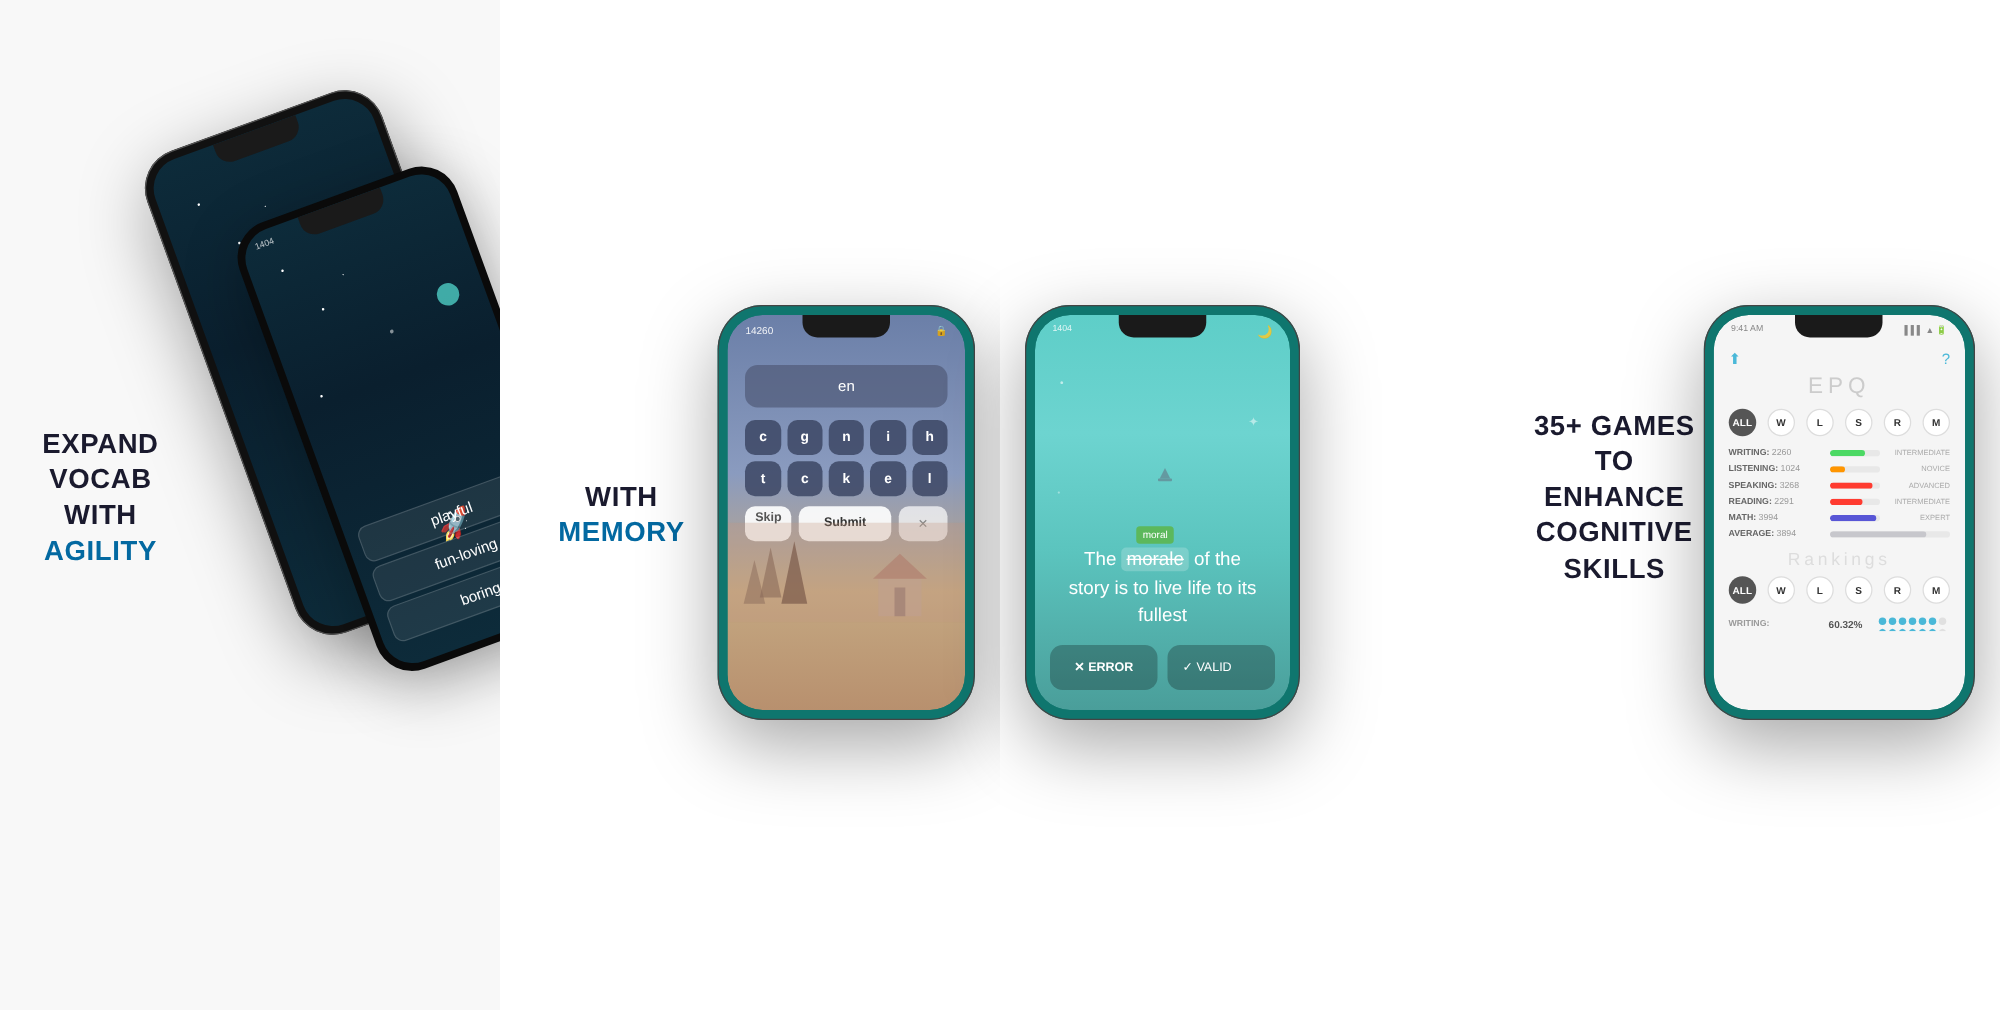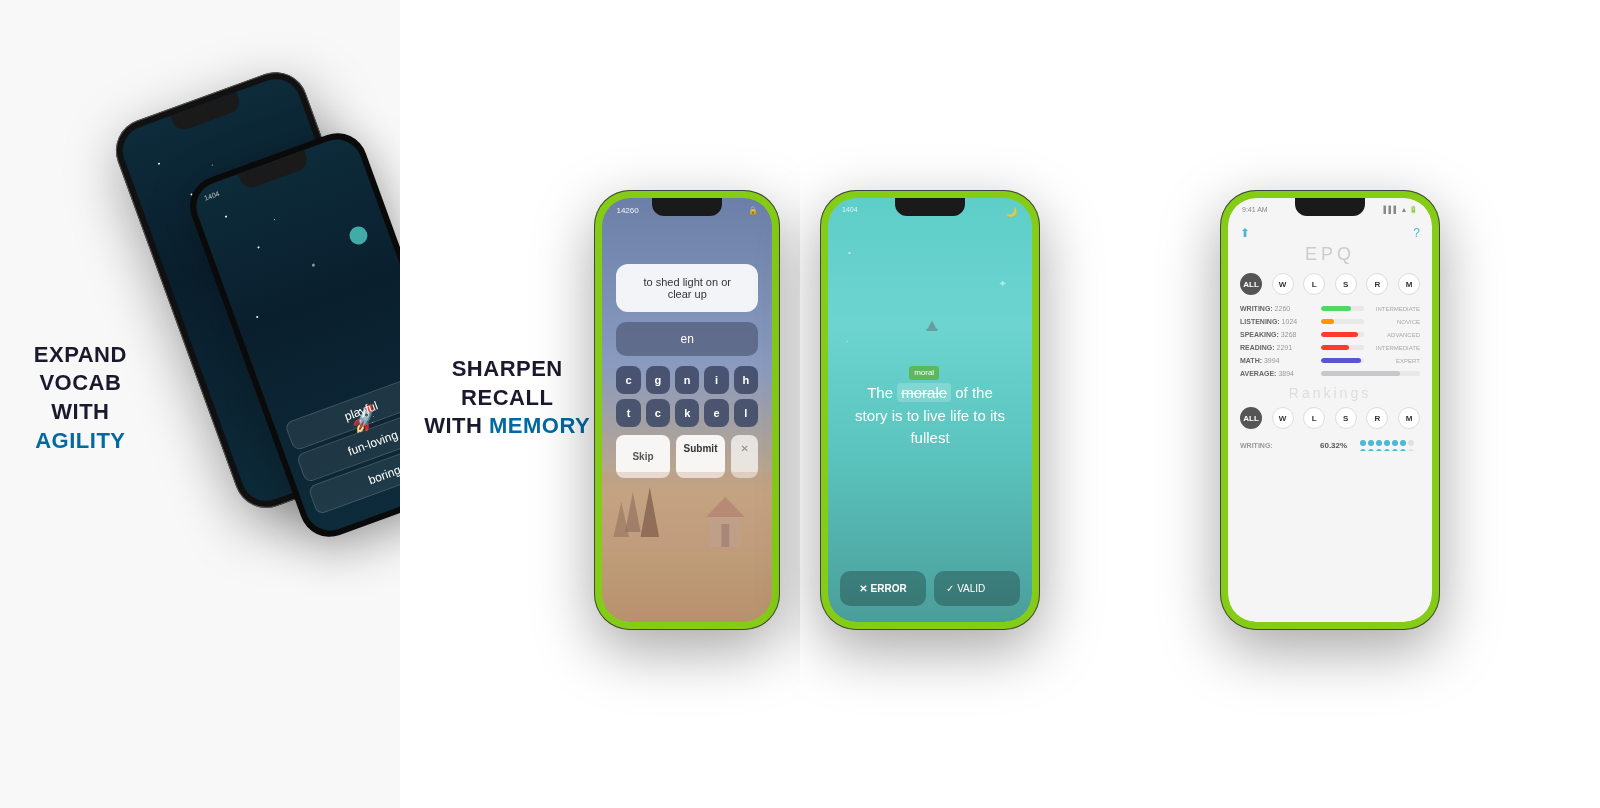--- a/index.html
+++ b/index.html
@@ -32,22 +32,22 @@
     }
 
     .panel-title .highlight {
       color: #0369a1;
     }
 
     
     .phone-frame {
       position: relative;
       width: 220px;
-      height: 440px;
-      background: #84cc16;
+      height: 332px;
+      background: #0f766e;
       border-radius: 36px;
       padding: 8px;
       box-shadow: 0 20px 60px rgba(0,0,0,0.35), inset 0 0 0 1px #444;
     }
 
     .phone-screen {
       width: 100%;
       height: 100%;
       border-radius: 28px;
       overflow: hidden;
@@ -216,21 +216,21 @@
     .bottom-btns {
       display: flex;
       gap: 6px;
       width: 100%;
       margin-top: 8px;
     }
 
     .skip-btn {
       background: rgba(255,255,255,0.9);
       border-radius: 8px;
-      padding: 16px;
+      padding: 4px;
       font-size: 10px;
       color: #555;
       font-weight: 600;
       flex: 1;
       text-align: center;
     }
 
     .submit-btn {
       background: rgba(255,255,255,0.9);
       border-radius: 8px;
@@ -524,34 +524,31 @@
           <div class="word-btn">fun-loving</div>
           <div class="word-btn">boring</div>
         </div>
       </div>
     </div>
   </div>
 </div>
 
 <div class="panel panel-2">
   <div class="panel-title">
-    <span>SHARPEN RECALL</span><br>
+    <br>
     <span>WITH </span><span class="highlight">MEMORY</span>
   </div>
   <div class="phone-frame">
     <div class="phone-screen">
       <div class="phone-2-screen">
         <div class="phone-notch"></div>
         <div class="status-bar-2">
           <span>14260</span>
           <span>🛡 <span>4</span></span>
           <span>🔒</span>
-        </div>
-        <div class="definition-card">
-          <span>to shed light on or clear up</span>
         </div>
         <div class="answer-field">
           <span>en</span>
         </div>
         <div class="keyboard-grid">
           <div class="key-btn">c</div>
           <div class="key-btn">g</div>
           <div class="key-btn">n</div>
           <div class="key-btn">i</div>
           <div class="key-btn">h</div>
@@ -620,20 +617,24 @@
         <div class="action-btns">
           <div class="error-btn">✕  ERROR</div>
           <div class="valid-btn">✓  VALID</div>
         </div>
       </div>
     </div>
   </div>
 </div>
 
 <div class="panel panel-4">
+  <div class="panel-title">
+    <span>35+ GAMES TO ENHANCE</span><br>
+    <span>COGNITIVE SKILLS</span>
+  </div>
   <div class="phone-frame">
     <div class="phone-screen">
       <div class="phone-4-screen">
         <div class="phone-notch"></div>
         <div class="status-bar-4">
           <span>9:41 AM</span>
           <span>▌▌▌ ▲ 🔋</span>
         </div>
         <div class="icon-row">
           <span class="icon-small">⬆</span>

